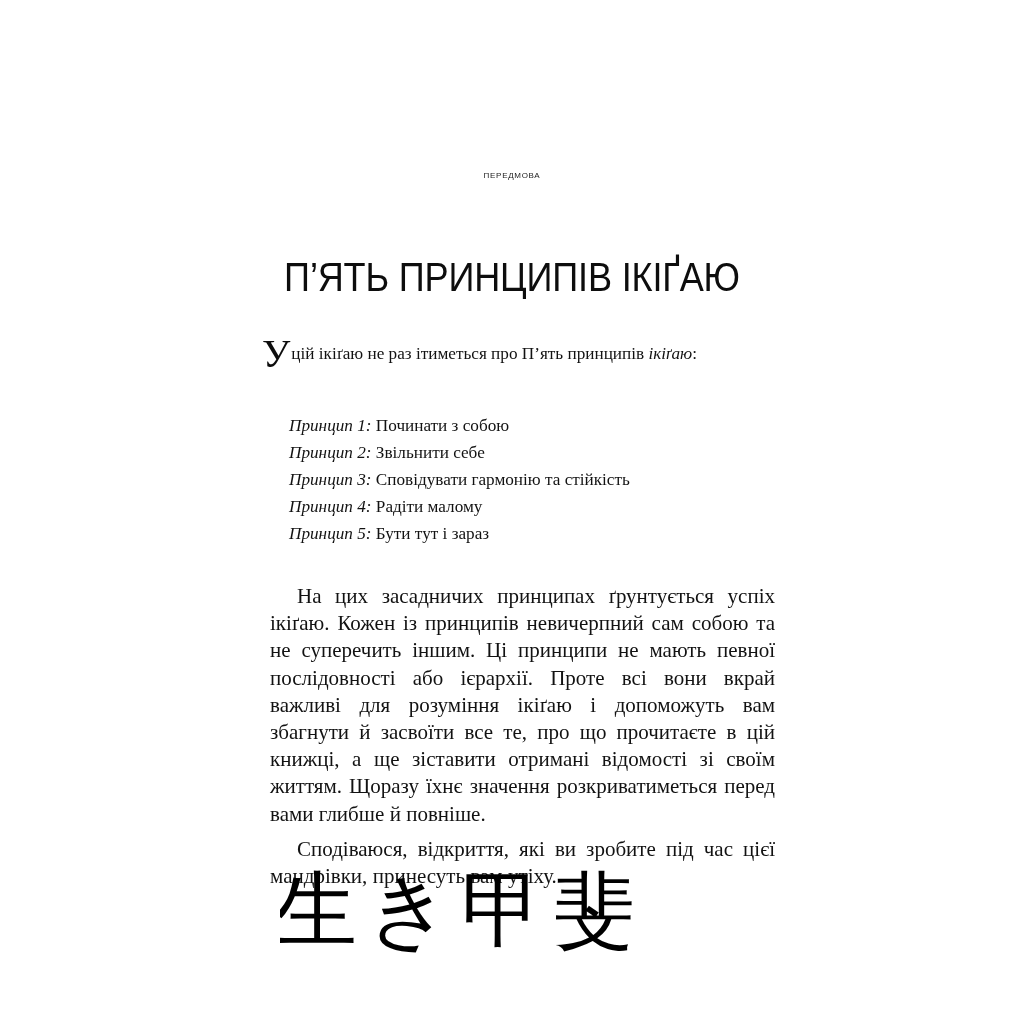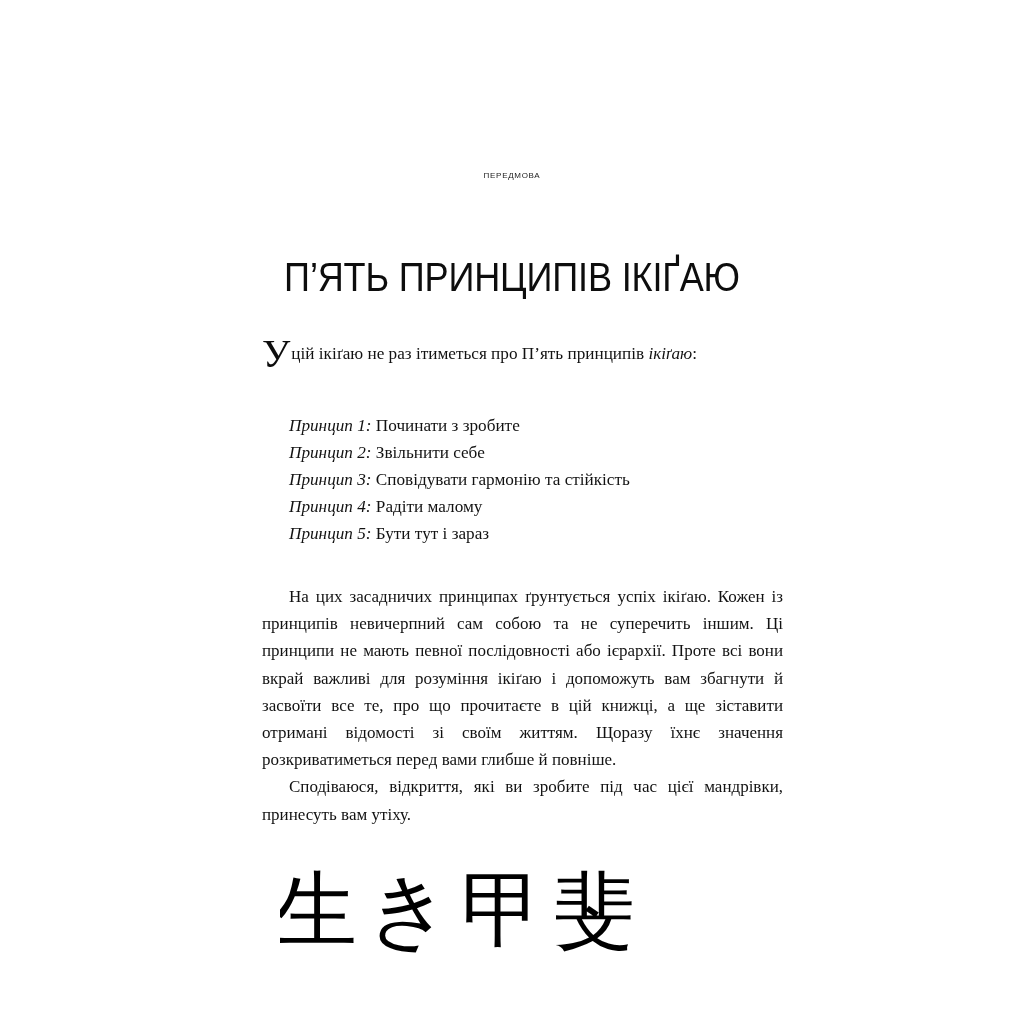--- a/index.html
+++ b/index.html
@@ -105,22 +105,22 @@
   }
   .principle-key {
     font-style: italic;
   }
 
   
   .body-block {
     margin-top: 36px;
   }
   .body-para {
-    margin: 0;
-    font-size: 17px;
+    margin: 8px;
+    font-size: 21px;
     line-height: 27.2px;
     text-align: justify;
     text-indent: 27px;
     hyphens: manual;
     word-spacing: 0.1px;
   }
   .body-para + .body-para {
     margin-top: 0;
   }
 
@@ -148,21 +148,21 @@
   <h1 class="chapter-title">П’ЯТЬ ПРИНЦИПІВ ІКІҐАЮ</h1>
 
   <div class="text-column">
 
     <p class="lede">
       <span class="dropcap">У</span><span class="lede-text">цій ікіґаю не раз ітиметься про П’ять принципів </span><span class="lede-text it">ікіґаю</span><span class="lede-text">:</span>
     </p>
 
     <ul class="principles">
       <li class="principle">
-        <span class="principle-key">Принцип 1:</span><span> Починати з зробите</span>
+        <span class="principle-key">Принцип 1:</span><span> Починати з собою</span>
       </li>
       <li class="principle">
         <span class="principle-key">Принцип 2:</span><span> Звільнити себе</span>
       </li>
       <li class="principle">
         <span class="principle-key">Принцип 3:</span><span> Сповідувати гармонію та стійкість</span>
       </li>
       <li class="principle">
         <span class="principle-key">Принцип 4:</span><span> Радіти малому</span>
       </li>

